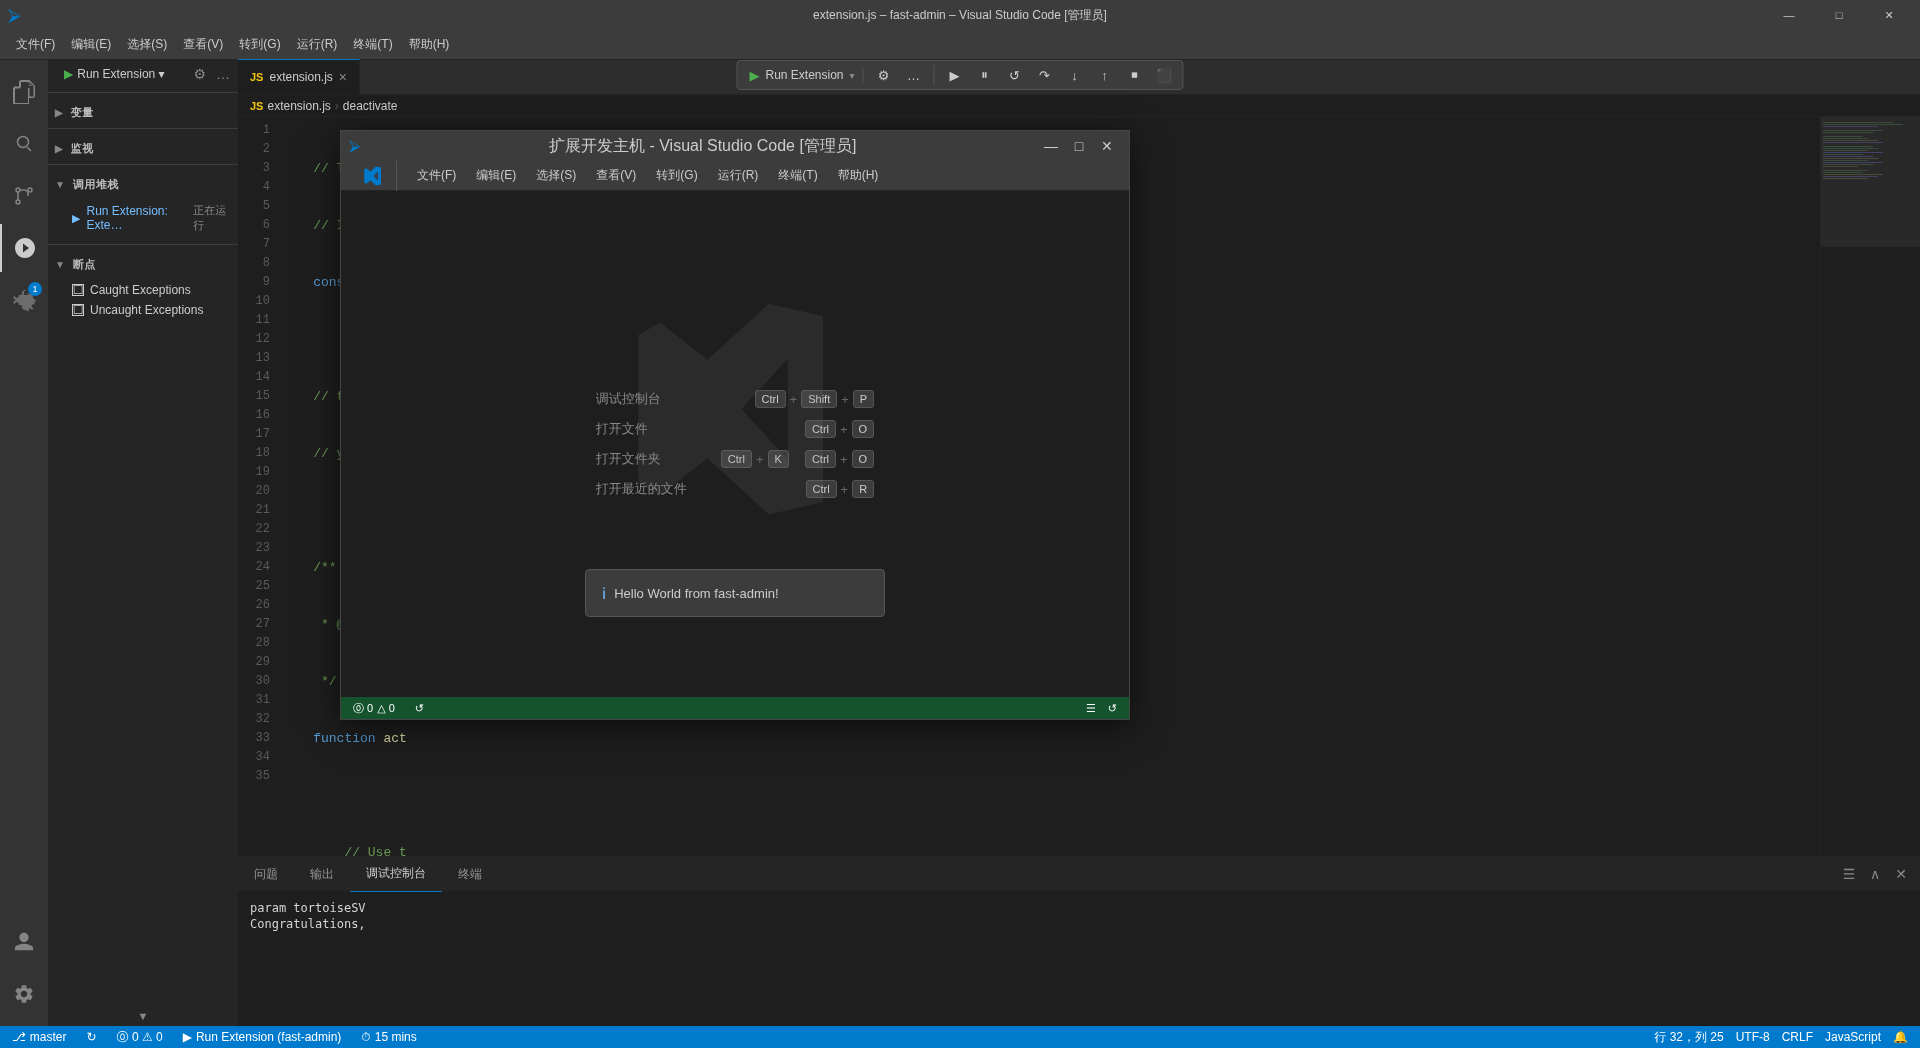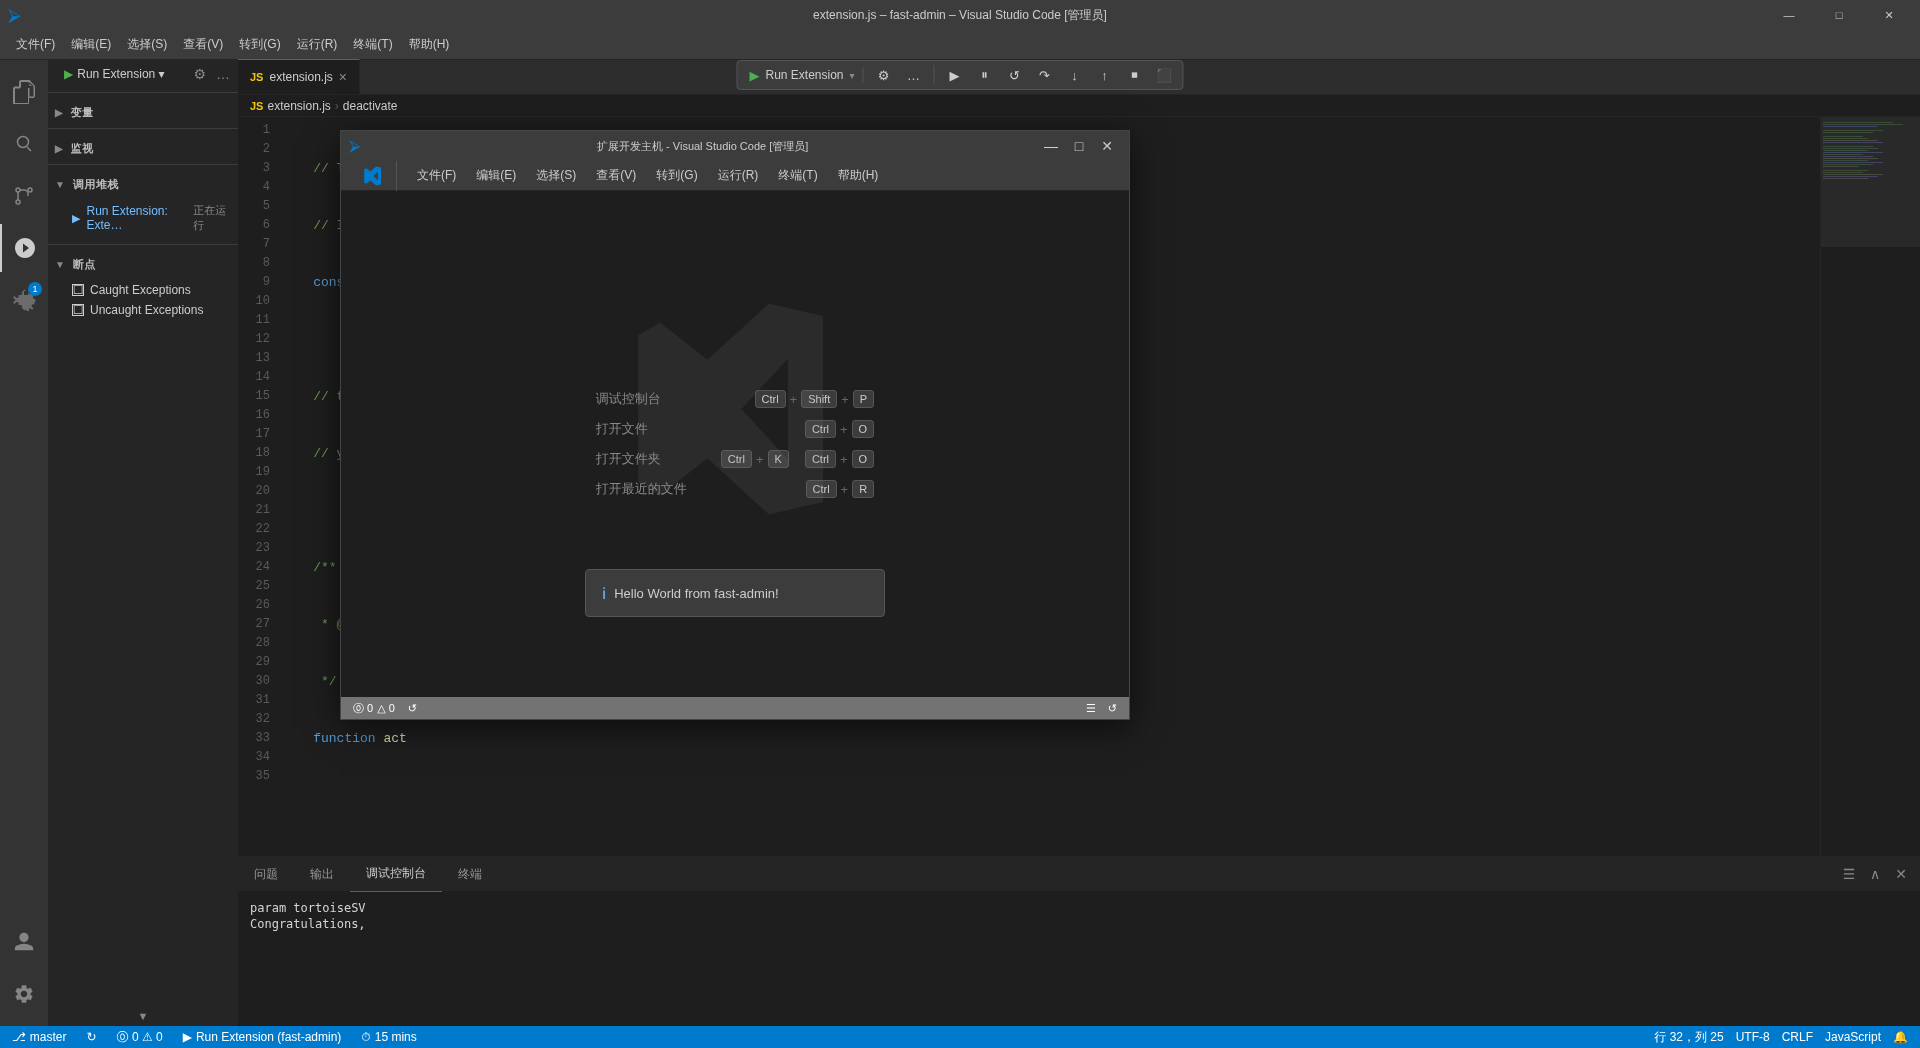--- a/index.html
+++ b/index.html
@@ -274,21 +274,21 @@
       z-index: 100;
     }
     #ext-dev-titlebar {
       height: 30px;
       background: #3c3c3c;
       display: flex;
       align-items: center;
       padding: 0 8px;
       justify-content: space-between;
     }
-    #ext-dev-titlebar .title { color: #ccc; font-size: 11px; }
+    #ext-dev-titlebar .title { color: #ccc; font-size: 16px; }
     #ext-dev-titlebar .win-btns { display: flex; }
     #ext-dev-titlebar .wb { width: 28px; height: 28px; display: flex; align-items: center; justify-content: center; cursor: pointer; color: #ccc; font-size: 14px; }
     #ext-dev-menubar {
       height: 30px;
       background: #3c3c3c;
       display: flex;
       align-items: center;
       padding: 0 8px;
       gap: 4px;
       border-bottom: 1px solid #252526;
@@ -334,25 +334,25 @@
       gap: 8px;
       min-width: 300px;
       color: #ccc;
       font-size: 13px;
     }
     .notif-icon { color: #75beff; font-size: 16px; }
 
     
     #ext-dev-statusbar {
       height: 22px;
-      background: #737373;
+      background: #14532d;
       display: flex;
       align-items: center;
       padding: 0 8px;
-      gap: 5px;
+      gap: 12px;
       font-size: 11px;
       color: white;
     }
 
     
     #panel-right-controls {
       display: flex;
       align-items: center;
       gap: 4px;
       margin-left: auto;
@@ -610,20 +610,21 @@
       <div class="code-line"><span class="c-white">    </span><span class="c-blue">const</span><span class="c-white"> vscode = </span><span class="c-yellow">require</span><span class="c-white">(</span><span class="c-orange">'vscode'</span><span class="c-white">);</span></div>
       <div class="code-line"></div>
       <div class="code-line"><span class="c-green">    // this meth</span></div>
       <div class="code-line"><span class="c-green">    // your exte</span></div>
       <div class="code-line"></div>
       <div class="code-line"><span class="c-green">    /**</span></div>
       <div class="code-line"><span class="c-green">     * @param {v</span></div>
       <div class="code-line"><span class="c-green">     */</span></div>
       <div class="code-line"><span class="c-white">    </span><span class="c-blue">function</span><span class="c-white"> </span><span class="c-yellow">act</span></div>
       <div class="code-line"></div>
+      <div class="code-line"><span class="c-green">        // Use t</span></div>
       
       
       
       
       
       
       
       
       
       

